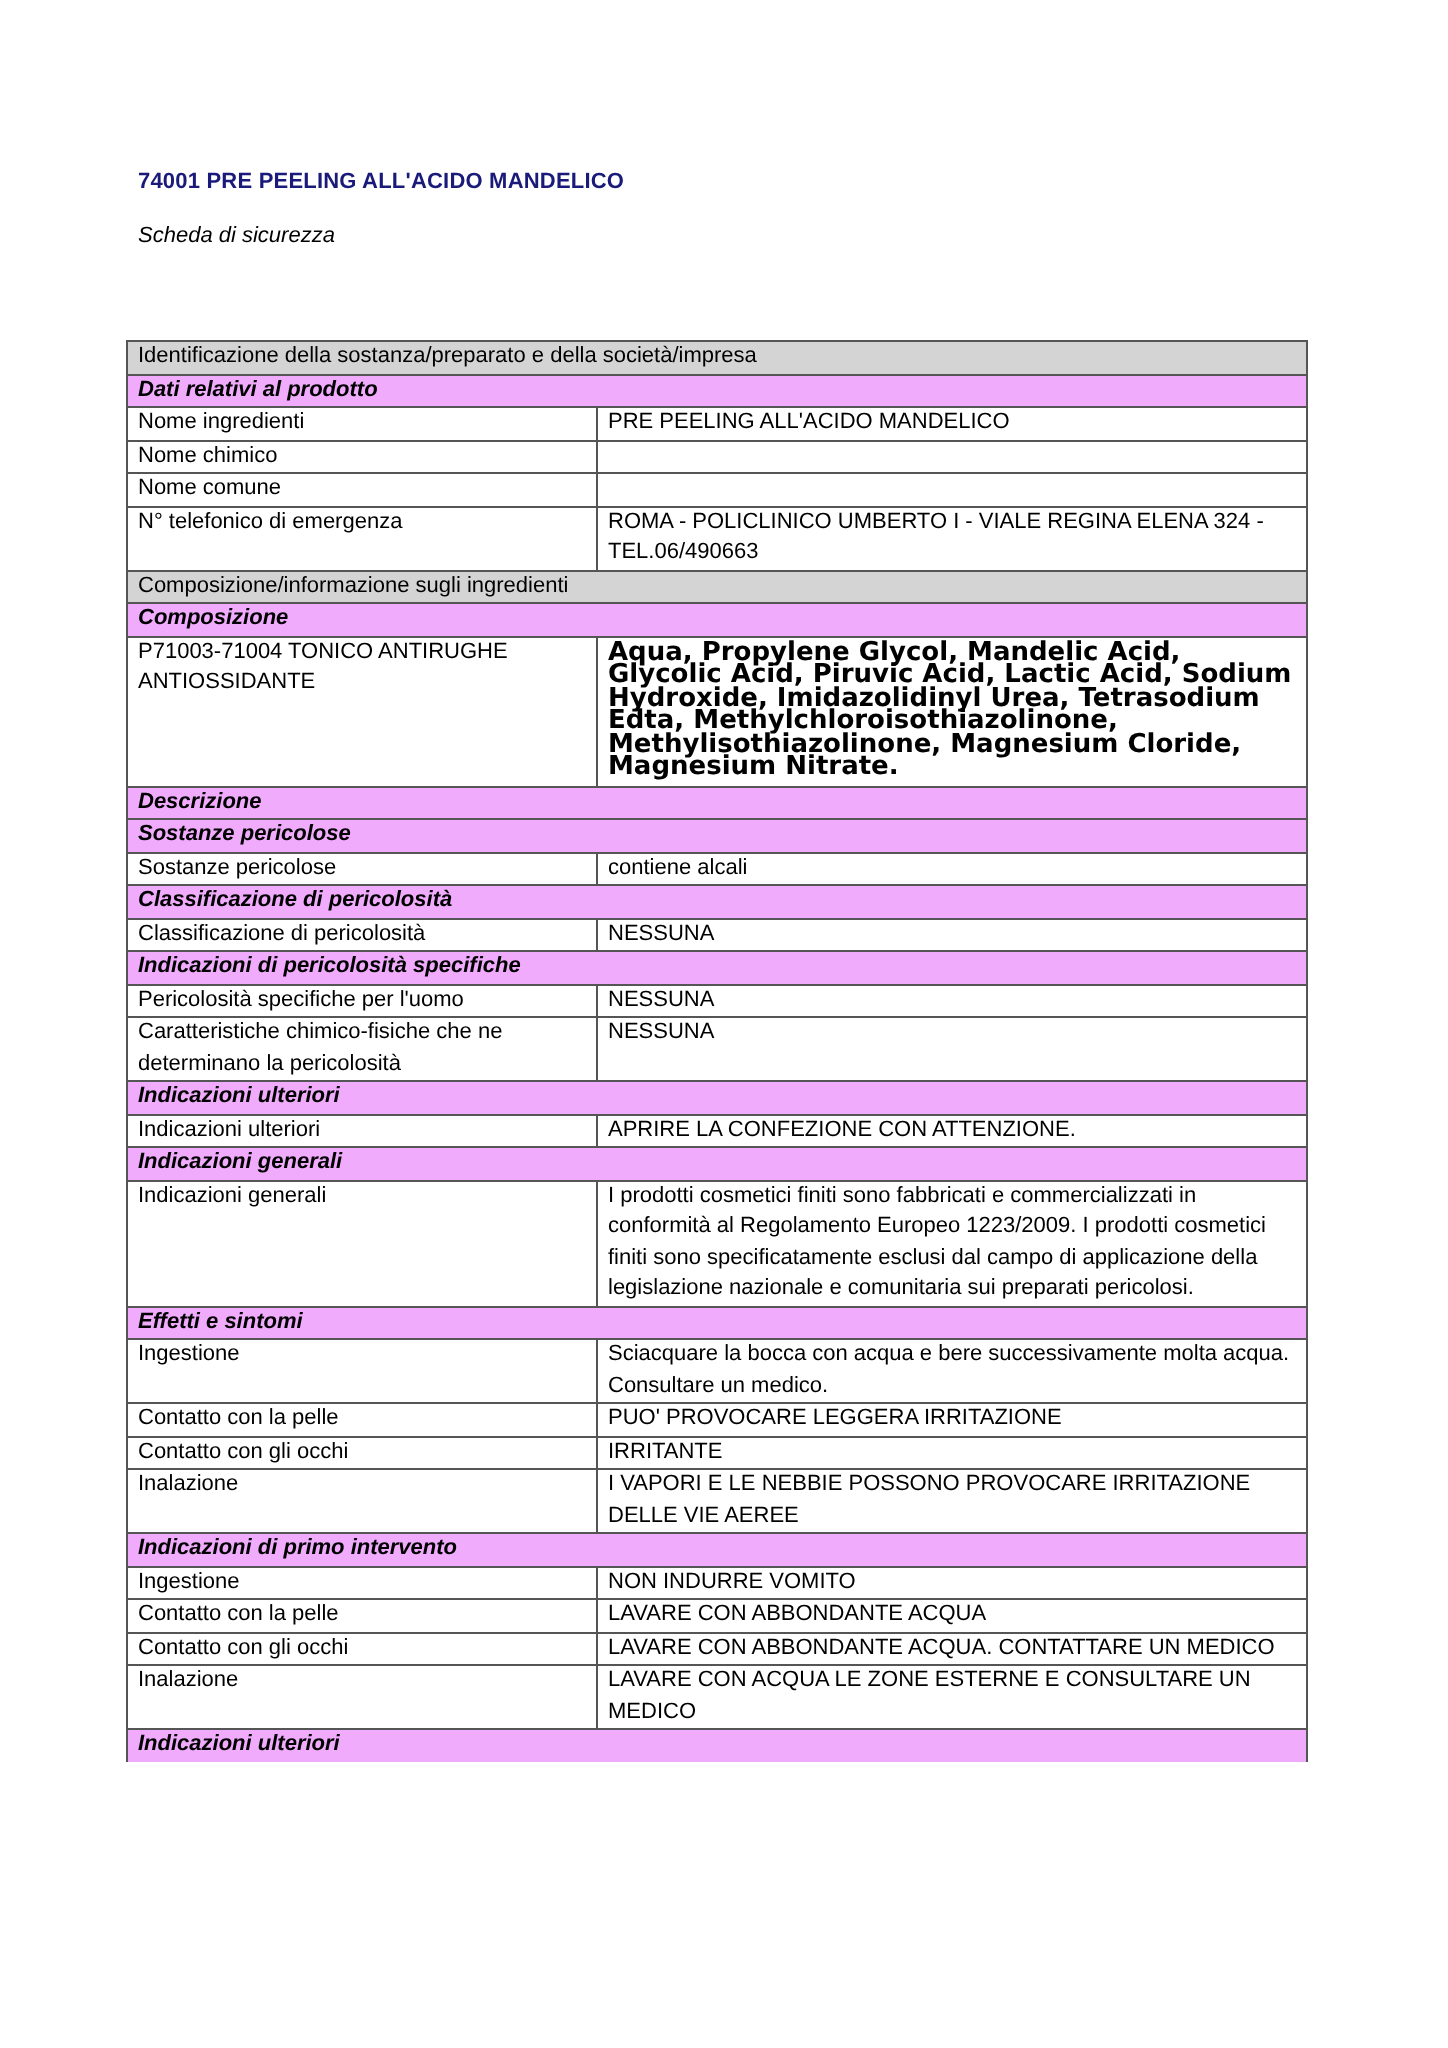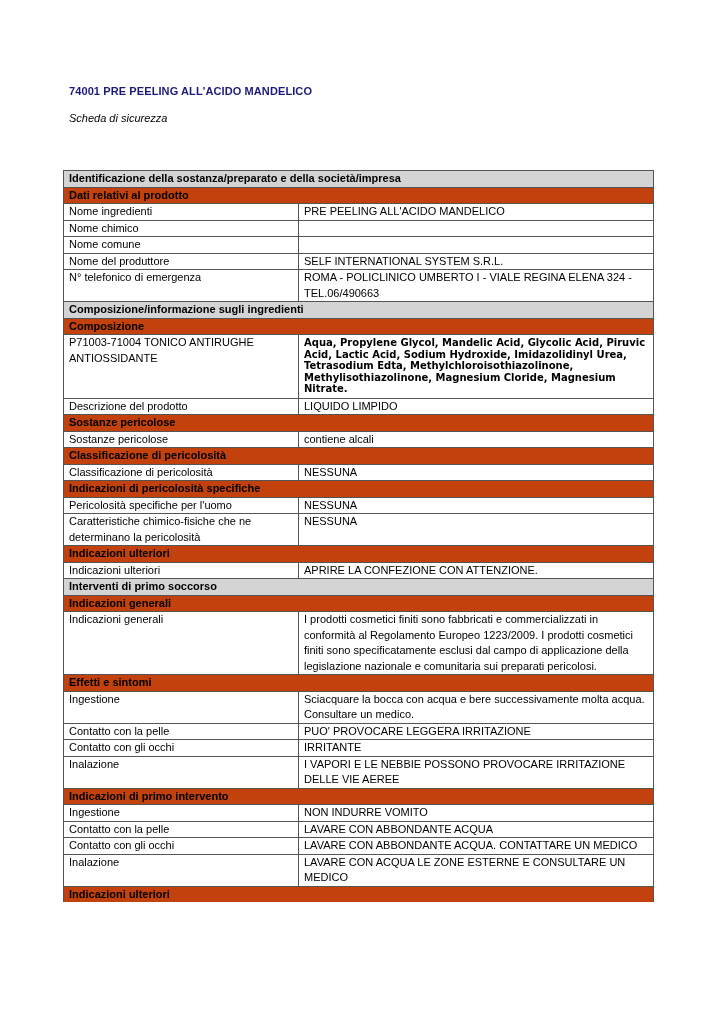--- a/index.html
+++ b/index.html
@@ -23,25 +23,25 @@
       font-size: 11px;
       line-height: 15.5px;
     }
     .sds-table td {
       border: 1px solid #555;
       padding: 0 5px;
       vertical-align: top;
     }
     .sds-table col.c1 { width: 235px; }
     .sds-table col.c2 { width: 355px; }
-    tr.section td { background: #d4d4d4; font-weight: bold; }
-    tr.subsection td { background: #c2410c; font-weight: bold; }
+    tr.section td { background: #d4d4d4; font-weight: normal; }
+    tr.subsection td { background: #f0abfc; font-weight: bold; font-style: italic; }
     td.bold-ingredients {
       font-family: "DejaVu Sans", sans-serif;
-      font-weight: bold; font-size: 10px; line-height: 11.5px;
+      font-weight: bold; font-size: 13px; line-height: 11.5px;
       padding-top: 2px; padding-bottom: 3px;
     }
     tr.cut td { border-bottom: none; height: 14px; }
   </style>
 </head>
 <body>
 
 <div class="doc-title">74001 PRE PEELING ALL'ACIDO MANDELICO</div>
 <div class="doc-subtitle">Scheda di sicurezza</div>
 
@@ -64,41 +64,36 @@
       </tr>
     <tr>
         <td>Nome chimico</td>
         <td></td>
       </tr>
     <tr>
         <td>Nome comune</td>
         <td></td>
       </tr>
     <tr>
-        <td>Nome del produttore</td>
-        <td>SELF INTERNATIONAL SYSTEM S.R.L.</td>
-      </tr>
-    <tr>
         <td>N° telefonico di emergenza</td>
         <td>ROMA - POLICLINICO UMBERTO I - VIALE REGINA ELENA 324 - TEL.06/490663</td>
       </tr>
 
     <tr class="section">
         <td colspan="2">Composizione/informazione sugli ingredienti</td>
       </tr>
     <tr class="subsection">
         <td colspan="2">Composizione</td>
       </tr>
     <tr>
         <td>P71003-71004 TONICO ANTIRUGHE ANTIOSSIDANTE</td>
         <td class="bold-ingredients">Aqua, Propylene Glycol, Mandelic Acid, Glycolic Acid, Piruvic Acid, Lactic Acid, Sodium Hydroxide, Imidazolidinyl Urea, Tetrasodium Edta, Methylchloroisothiazolinone, Methylisothiazolinone, Magnesium Cloride, Magnesium Nitrate.</td>
       </tr>
-    <tr>
-        <td>Descrizione del prodotto</td>
-        <td>LIQUIDO LIMPIDO</td>
+    <tr class="subsection">
+        <td colspan="2">Descrizione</td>
       </tr>
     <tr class="subsection">
         <td colspan="2">Sostanze pericolose</td>
       </tr>
     <tr>
         <td>Sostanze pericolose</td>
         <td>contiene alcali</td>
       </tr>
 
     <tr class="subsection">
@@ -120,23 +115,20 @@
         <td>NESSUNA</td>
       </tr>
     <tr class="subsection">
         <td colspan="2">Indicazioni ulteriori</td>
       </tr>
     <tr>
         <td>Indicazioni ulteriori</td>
         <td>APRIRE LA CONFEZIONE CON ATTENZIONE.</td>
       </tr>
 
-    <tr class="section">
-        <td colspan="2">Interventi di primo soccorso</td>
-      </tr>
     <tr class="subsection">
         <td colspan="2">Indicazioni generali</td>
       </tr>
     <tr>
         <td>Indicazioni generali</td>
         <td>I prodotti cosmetici finiti sono fabbricati e commercializzati in conformità al Regolamento Europeo 1223/2009. I prodotti cosmetici finiti sono specificatamente esclusi dal campo di applicazione della legislazione nazionale e comunitaria sui preparati pericolosi.</td>
       </tr>
     <tr class="subsection">
         <td colspan="2">Effetti e sintomi</td>
       </tr>

